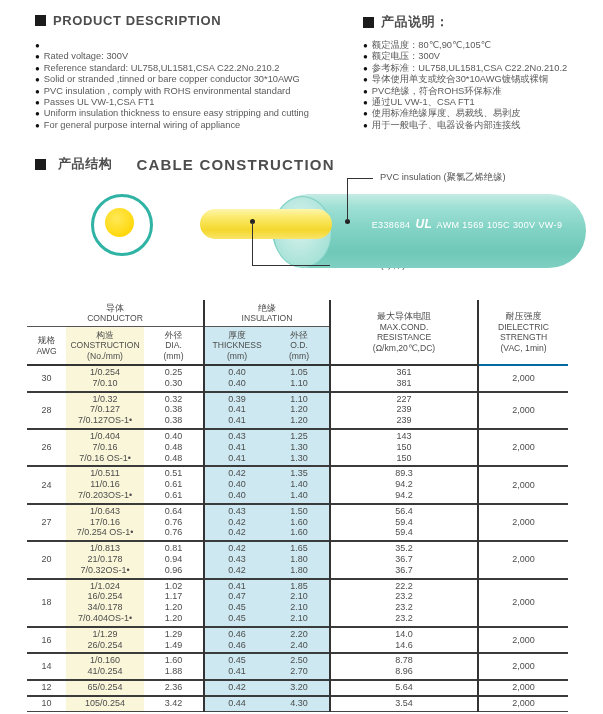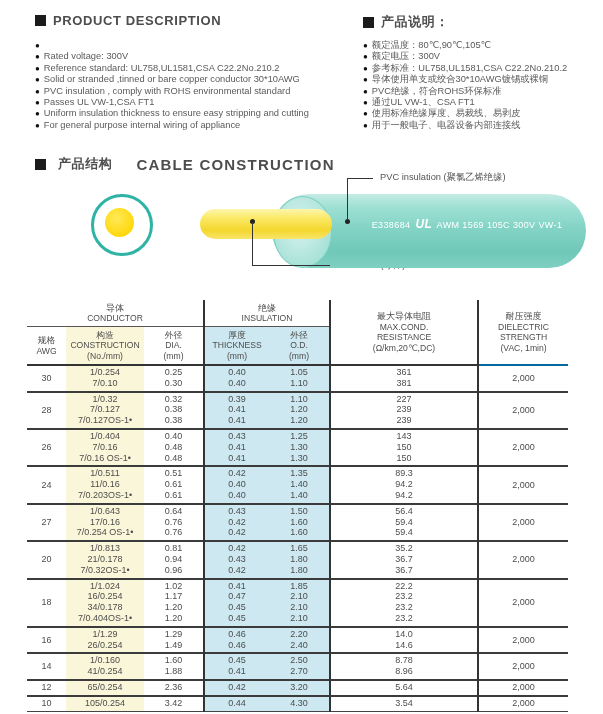--- a/index.html
+++ b/index.html
@@ -146,21 +146,21 @@
 
 <div class="abs jacket" style="z-index:1;"></div>
 <div class="abs jacket-face" style="z-index:2;"></div>
 <div class="abs rod" style="z-index:3;"></div>
 <div class="abs xsec-ring"></div>
 <div class="abs xsec-core"></div>
 
 <div class="abs print-line" style="z-index:4;">
   <span>E338684</span>
   <span class="ul-mark">UL</span>
-  <span>AWM 1569 105C 300V VW-1</span>
+  <span>AWM 1569 105C 300V VW-9</span>
 </div>
 
 <div class="abs dot" style="left:345px;top:219px;z-index:5;"></div>
 <div class="abs vline" style="left:347px;top:178px;height:43px;z-index:5;"></div>
 <div class="abs hline" style="left:347px;top:178px;width:26px;z-index:5;"></div>
 <div class="abs ptr-label" style="left:380px;top:171px;text-align:center;">PVC insulation (聚氯乙烯绝缘)</div>
 
 <div class="abs dot" style="left:250px;top:219px;z-index:5;"></div>
 <div class="abs vline" style="left:252px;top:222px;height:43px;z-index:5;"></div>
 <div class="abs hline" style="left:252px;top:265px;width:78px;z-index:5;"></div>

